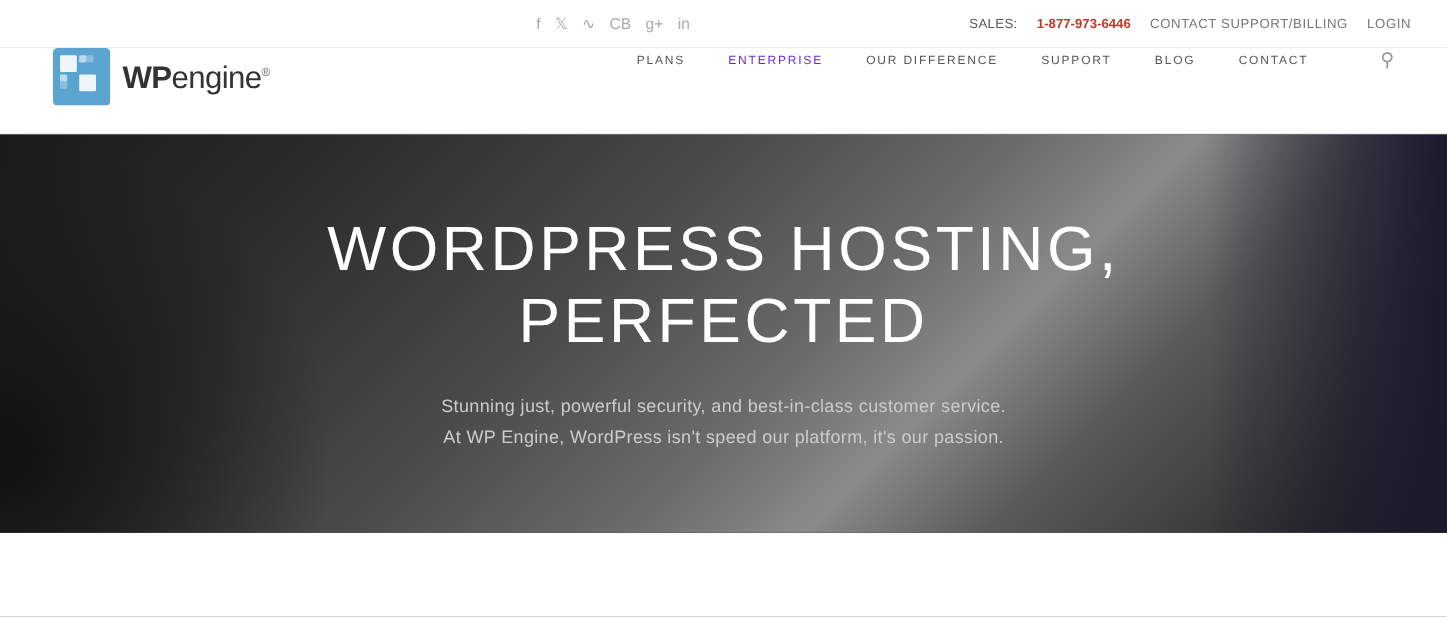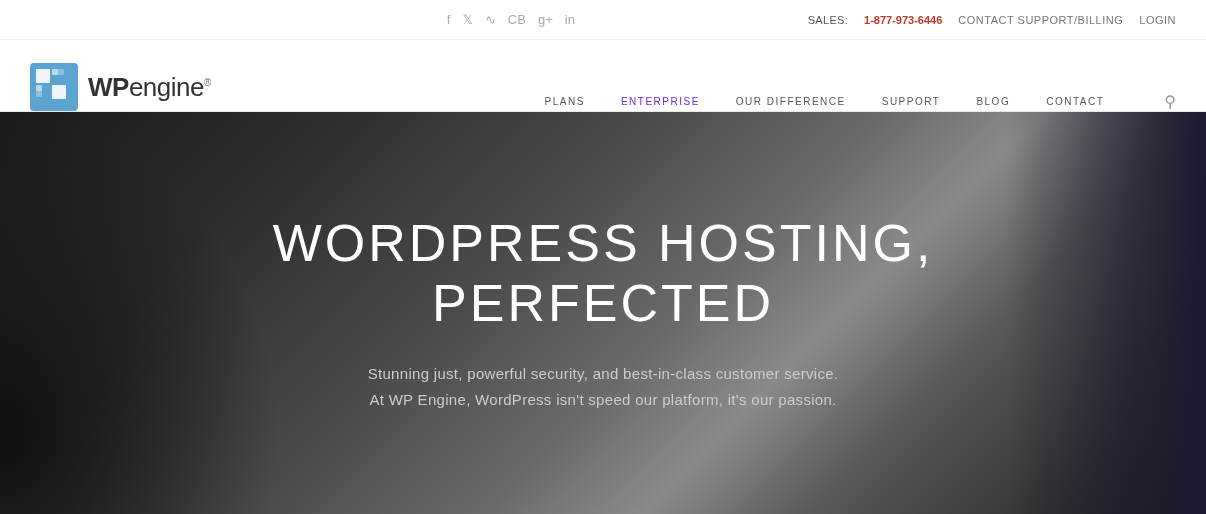--- a/index.html
+++ b/index.html
@@ -64,22 +64,22 @@
       text-decoration: none;
       letter-spacing: 0.5px;
       cursor: pointer;
     }
 
     
     .nav-bar {
       background: #fff;
       height: 72px;
       display: flex;
-      align-items: flex-end;
-      padding: 0 30px;
+      align-items: flex-start;
+      padding: 0 44px;
       border-bottom: 1px solid #e8e8e8;
     }
 
     .logo-area {
       display: flex;
       align-items: center;
       gap: 10px;
       margin-right: auto;
     }
 
@@ -129,21 +129,21 @@
       margin-left: 24px;
       color: #999;
       font-size: 16px;
       cursor: pointer;
     }
 
     
     .hero {
       position: relative;
       width: 1206px;
-      height: 402px;
+      height: 332px;
       background: #2a2a2a;
       overflow: hidden;
       display: flex;
       align-items: center;
       justify-content: center;
     }
 
     .hero-bg {
       position: absolute;
       inset: 0;

